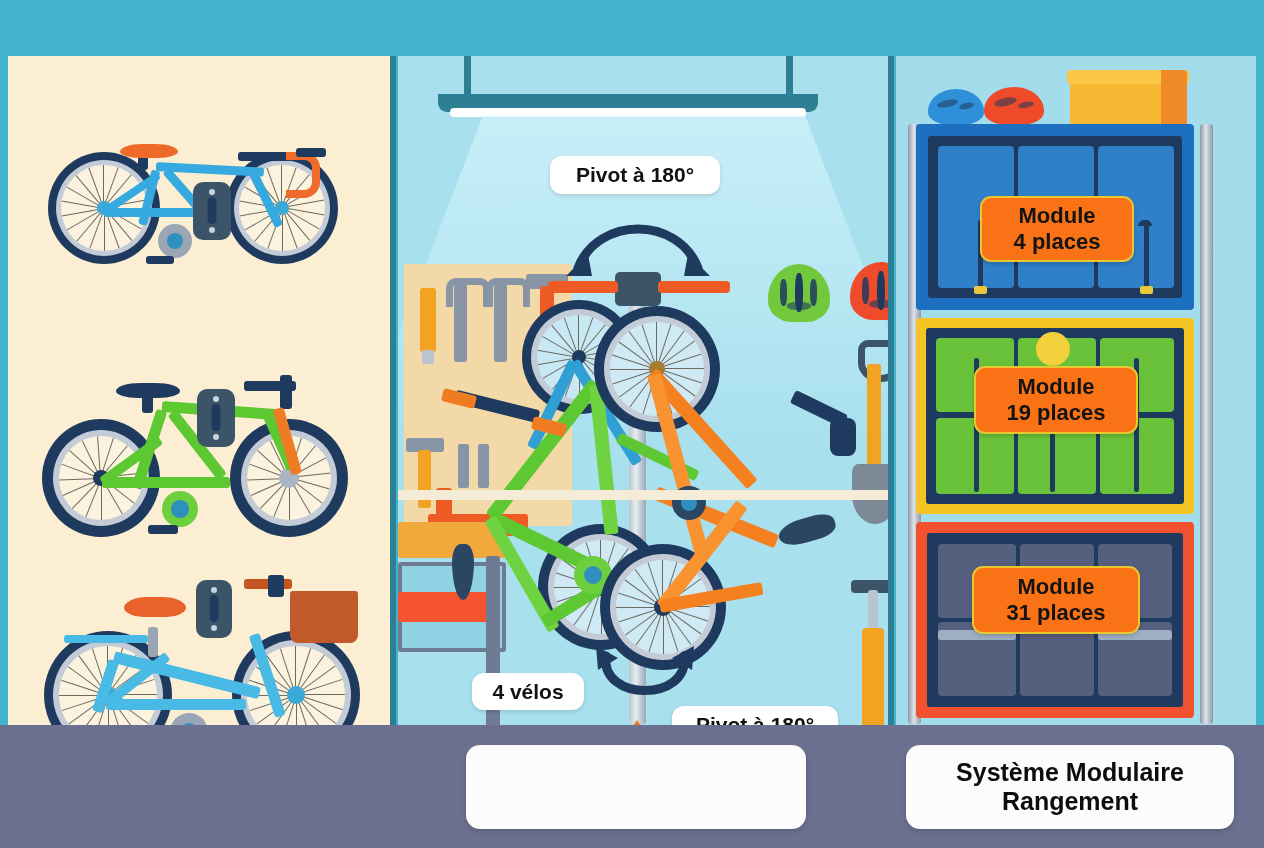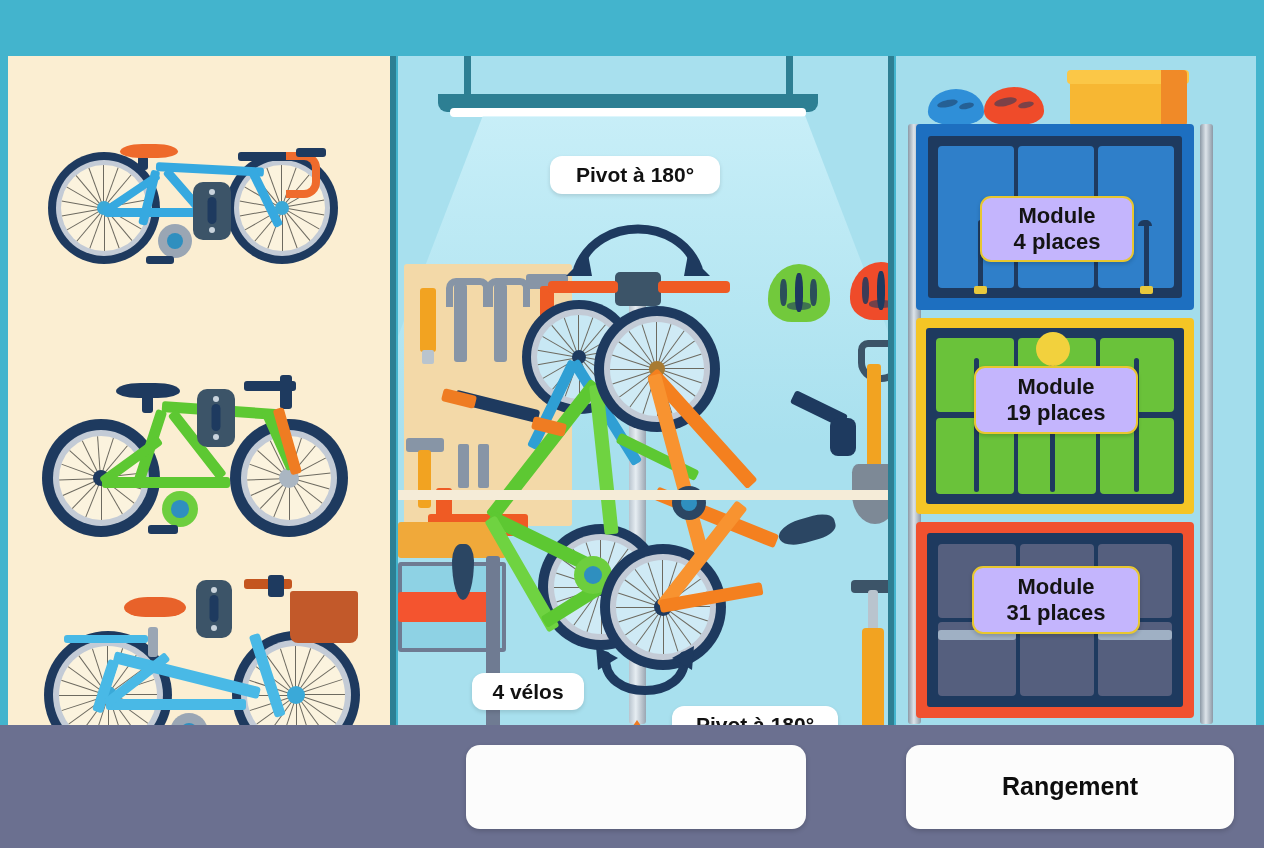--- a/index.html
+++ b/index.html
@@ -77,21 +77,21 @@
 
   .badge{position:absolute;background:#ffffff;border-radius:12px;
          display:flex;align-items:center;justify-content:center;
          font-weight:700;color:#111;box-shadow:0 2px 4px rgba(0,0,0,.13);}
 
   
   .rack-upright{position:absolute;width:13px;background:linear-gradient(90deg,#8c99a6,#dde4ea 45%,#8c99a6);border-radius:3px;}
   .module{position:absolute;border-radius:4px;}
   .module .inner{position:absolute;background:#1e3a5f;border-radius:3px;}
   .bay{position:absolute;border-radius:4px;}
-  .mod-label{position:absolute;background:#c4b5fd;border:2px solid #e8c72f;border-radius:11px;
+  .mod-label{position:absolute;background:#f97316;border:2px solid #e8c72f;border-radius:11px;
              display:flex;flex-direction:column;align-items:center;justify-content:center;
              font-weight:700;color:#141414;line-height:1.16;text-align:center;
              box-shadow:0 2px 4px rgba(0,0,0,.18);}
   .mod-label span{display:block;}
 
   .topbox{position:absolute;background:#f7b733;border-radius:4px;}
   .topbox .lid{position:absolute;left:-3px;right:-3px;top:-10px;height:14px;background:#fbc747;border-radius:4px;}
   .topbox .side{position:absolute;right:-1px;top:-10px;bottom:0;width:26px;background:#f08a28;border-radius:0 4px 4px 0;}
 
   .smallhelm{position:absolute;border-radius:52% 52% 42% 42%/64% 64% 36% 36%;}
@@ -623,17 +623,18 @@
     </div>
   </div>
 
   <div class="panel-div" style="left:390px;"></div>
   <div class="panel-div" style="left:888px;"></div>
 
   <div class="caption-bar">
     <div class="caption" style="left:466px;top:20px;width:340px;height:84px;font-size:25px;">
     </div>
     <div class="caption" style="left:906px;top:20px;width:328px;height:84px;font-size:25px;">
+      <span>Système Modulaire</span>
       <span>Rangement</span>
     </div>
   </div>
 
 </div>
 
 </body></html>

